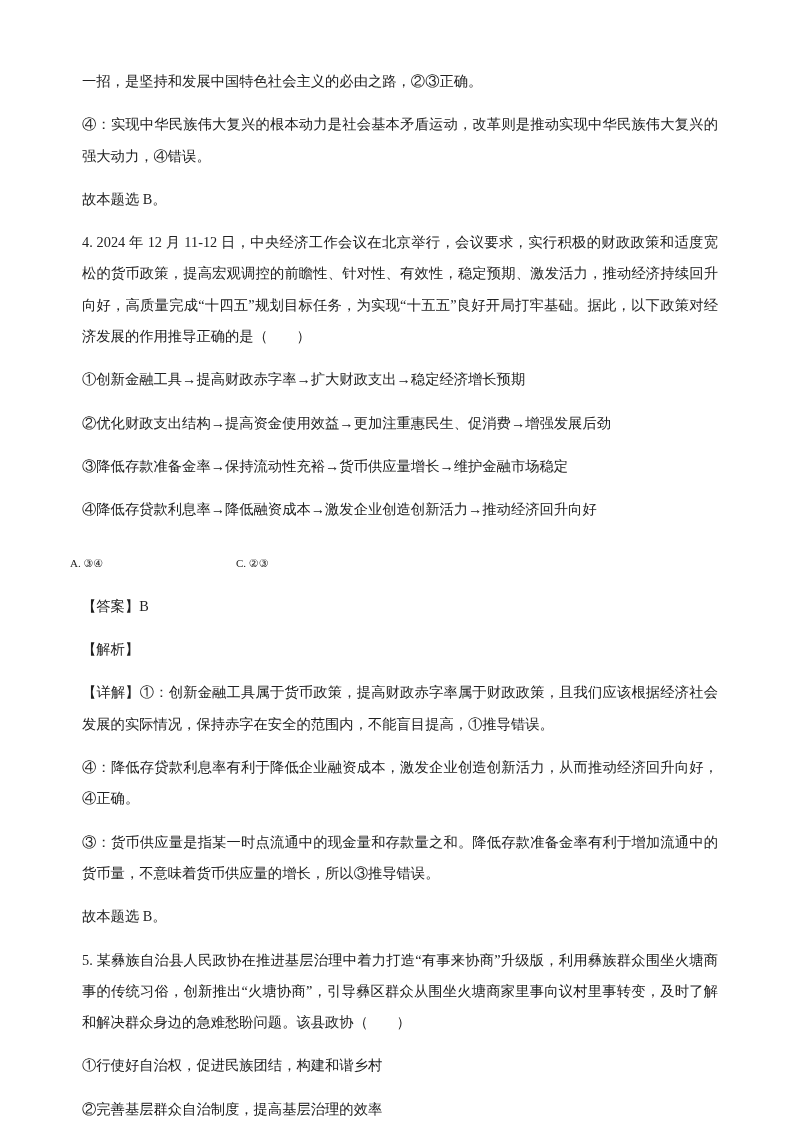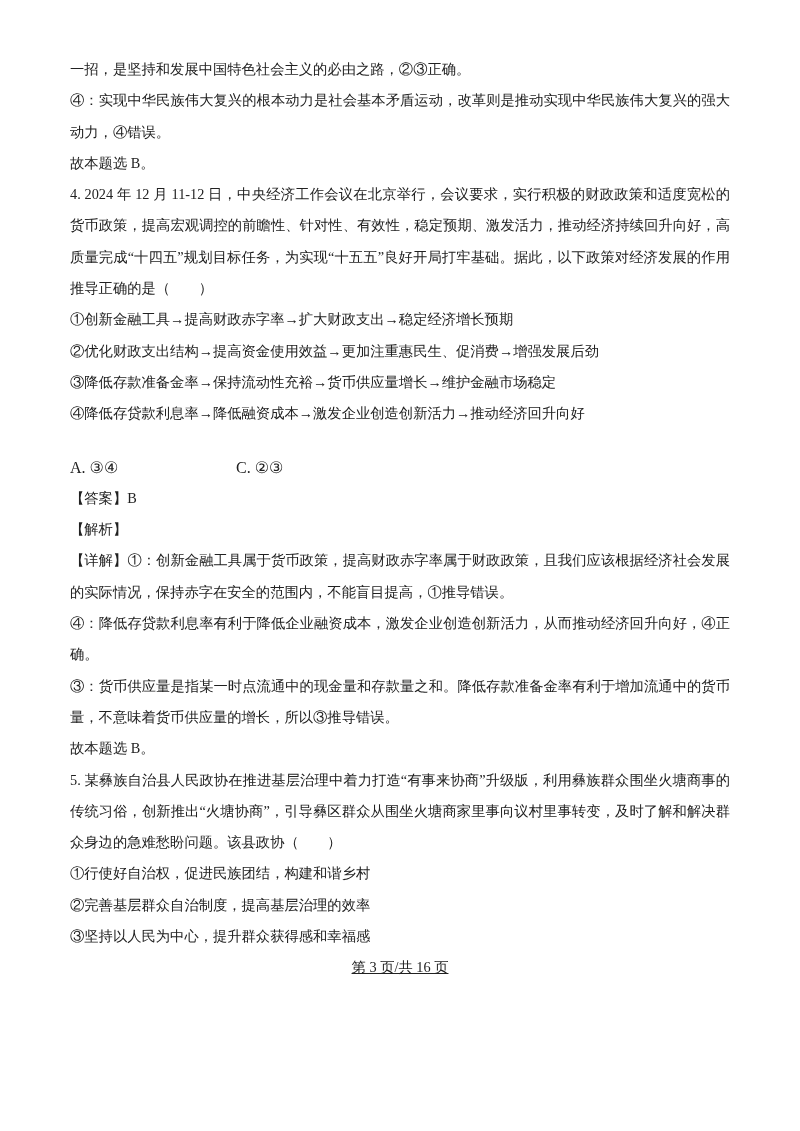--- a/index.html
+++ b/index.html
@@ -15,32 +15,32 @@
     font-family: "Liberation Serif", "DejaVu Serif", serif;
   }
   .page {
     box-sizing: border-box;
     width: 800px;
     height: 1131px;
     padding: 54px 70px 0 70px;
     background: #ffffff;
   }
   .para {
-    margin: 0;
+    margin: 12px;
     font-size: 14.3px;
     line-height: 31.3px;
     text-align: justify;
     text-justify: inter-character;
     word-break: break-all;
     overflow-wrap: break-word;
   }
   .choices {
     display: grid;
     grid-template-columns: 166px 166px 166px 1fr;
-    font-size: 16px;
+    font-size: 11px;
     line-height: 31.3px;
     margin-top: 22px;
   }
   .choice { white-space: nowrap; }
   .footer {
     font-size: 14.3px;
     line-height: 31.3px;
     text-align: center;
     text-decoration: underline;
   }

